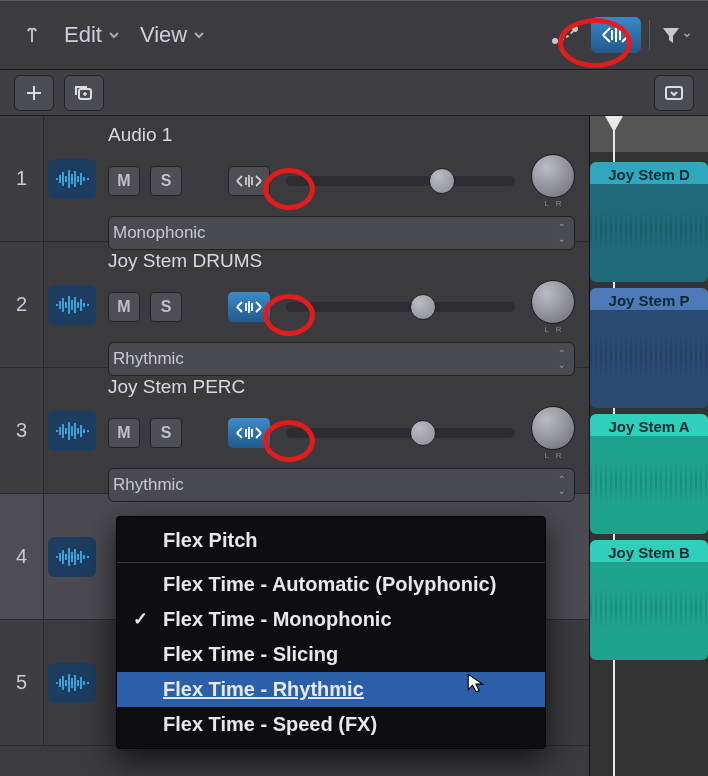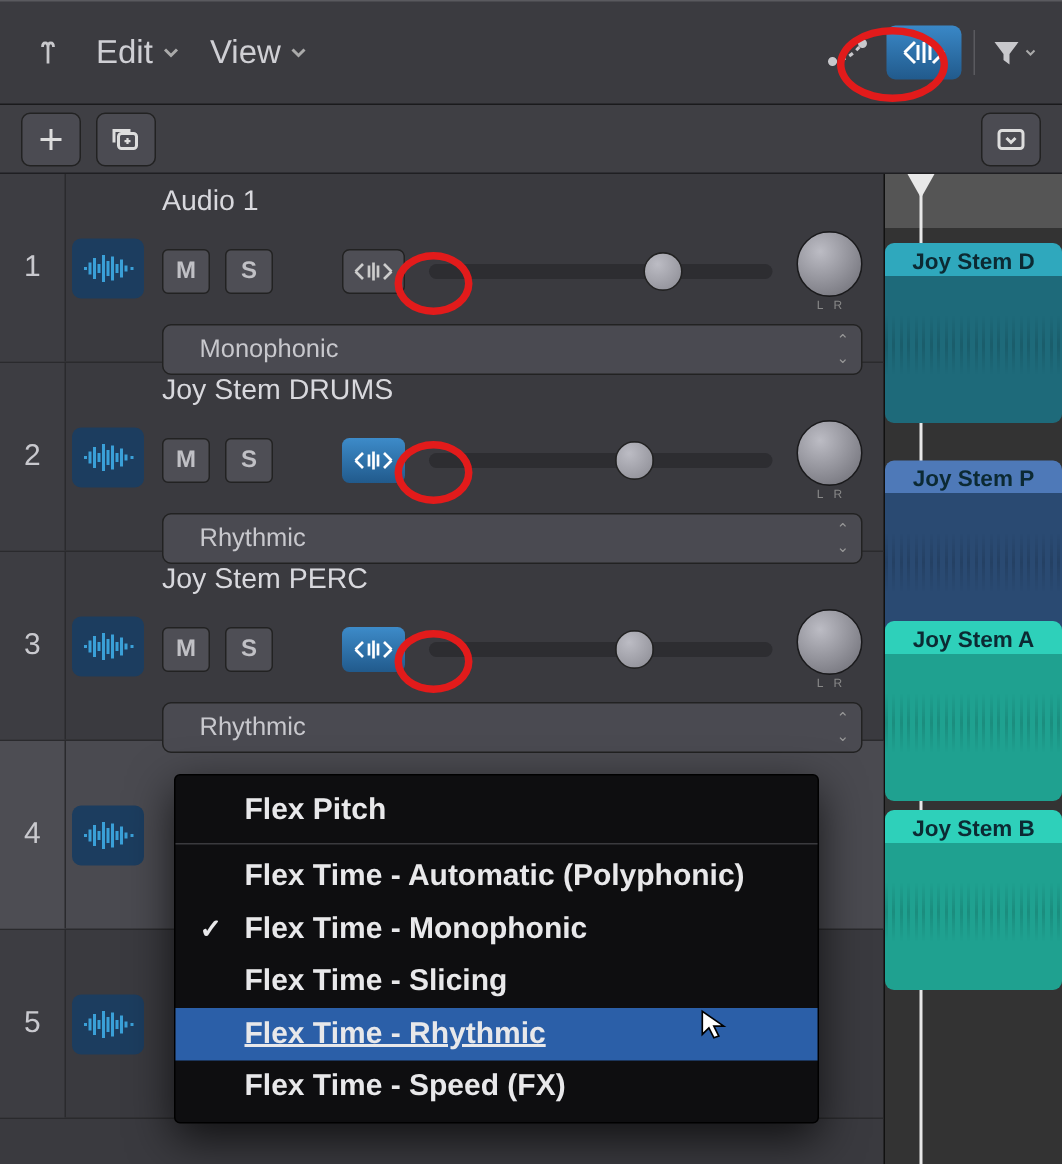--- a/index.html
+++ b/index.html
@@ -198,21 +198,21 @@
     align-self:center;
   }
   .knob-labels {
     display:flex;justify-content:space-between;
     font-size:8px;color:#888;margin-top:1px;
   }
   .mode-select {
     background:#4a4a51;
     border:1px solid #222;
     border-radius:6px;
-    padding:6px 28px 6px 24px;
+    padding:6px 28px 6px 4px;
     font-size:17px;
     color:#c8c8cd;
     cursor:pointer;
     position:relative;
   }
   .mode-select .arrows {
     position:absolute; right:8px; top:50%; transform:translateY(-50%);
     color:#999; font-size:10px;
   }
   .red-circle {
@@ -464,21 +464,21 @@
       <div class="track-body"></div>
     </div>
 
   </div>
 
   <div class="ruler">
     <div class="playhead"></div>
     <div class="playhead-line"></div>
     <div id="regions-host">
         <div class="region waveform" style="top: 46px; height: 120px; background: linear-gradient(rgb(47, 168, 189) 0px, rgb(47, 168, 189) 22px, rgb(30, 106, 122) 22px);">Joy Stem D</div>
-        <div class="region waveform" style="top: 172px; height: 120px; background: linear-gradient(rgb(78, 121, 184) 0px, rgb(78, 121, 184) 22px, rgb(42, 74, 114) 22px); margin-top: 19px;">Joy Stem P</div>
+        <div class="region waveform" style="top: 172px; height: 120px; background: linear-gradient(rgb(78, 121, 184) 0px, rgb(78, 121, 184) 22px, rgb(42, 74, 114) 22px);">Joy Stem P</div>
         <div class="region waveform" style="top: 298px; height: 120px; background: linear-gradient(rgb(46, 208, 186) 0px, rgb(46, 208, 186) 22px, rgb(31, 161, 144) 22px);">Joy Stem A</div>
         <div class="region waveform" style="top: 424px; height: 120px; background: linear-gradient(rgb(46, 208, 186) 0px, rgb(46, 208, 186) 22px, rgb(31, 161, 144) 22px);">Joy Stem B</div>
       </div>
   </div>
 </div>
 
 <div class="red-circle" style="left:558px; top:18px; width:74px; height:50px"></div>
 <div class="red-circle" style="left:263px; top:168px; width:52px; height:42px"></div>
 <div class="red-circle" style="left:263px; top:294px; width:52px; height:42px"></div>
 <div class="red-circle" style="left:263px; top:420px; width:52px; height:42px"></div>

